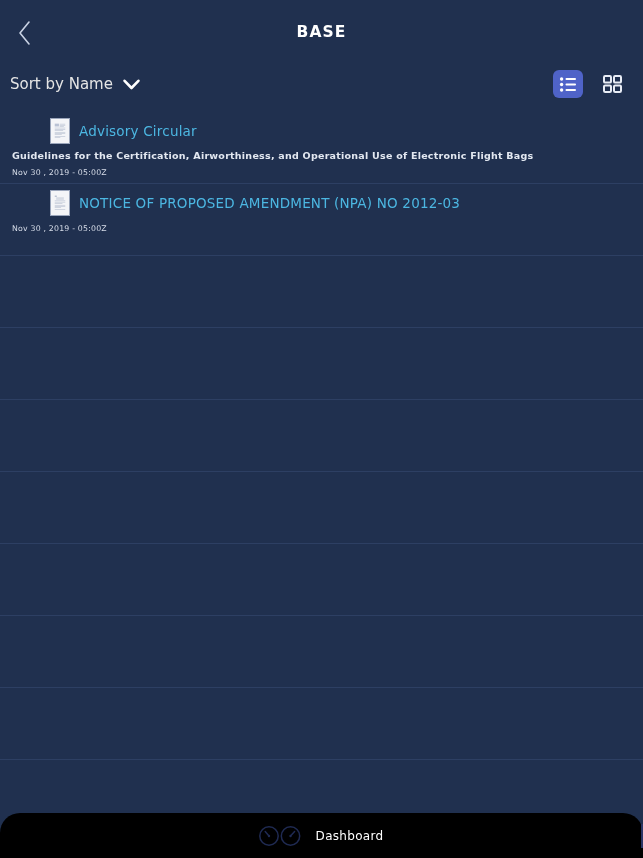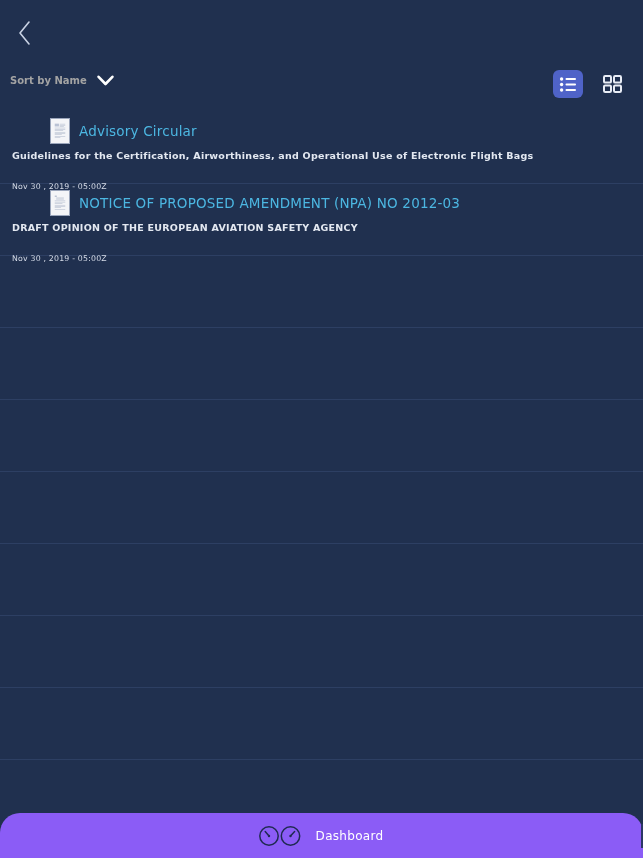--- a/index.html
+++ b/index.html
@@ -60,23 +60,23 @@
     left: 8px;
     top: 6px;
     display: flex;
     align-items: center;
     gap: 10px;
     cursor: pointer;
     padding: 4px 2px;
   }
 
   .sort-label {
-    font-size: 10px;
-    color: #a3a3a3;
-    font-weight: bold;
+    font-size: 15px;
+    color: #e5e5e5;
+    font-weight: normal;
   }
 
   .chev-down {
     display: block;
     width: 17px;
     height: 11px;
   }
 
   .view-toggles {
     position: absolute;
@@ -155,33 +155,33 @@
     letter-spacing: 0.25px;
     white-space: nowrap;
     overflow: hidden;
     text-overflow: ellipsis;
     font-weight: bold;
   }
 
   .doc-date {
     font-size: 7.8px;
     color: #d7dde9;
-    margin-top: 21px;
+    margin-top: 7px;
     margin-left: 2px;
     letter-spacing: 0.2px;
   }
 
   
   .bottom-nav {
     position: absolute;
     left: 0;
     right: 0;
     bottom: 0;
     height: 45px;
-    background: #8b5cf6;
+    background: #000000;
     border-radius: 20px 20px 0 0;
     display: flex;
     align-items: center;
   }
 
   .nav-item {
     flex: 1;
     display: flex;
     align-items: center;
     justify-content: center;
@@ -209,20 +209,21 @@
 <body>
 
 <div class="header">
 
   <div class="back-btn">
     <svg class="nav-icon" width="16" height="26" viewBox="0 0 16 26">
       <polyline points="12,2 3,13 12,24" fill="none" stroke="#c9d2e4" stroke-width="1.6" stroke-linecap="round" stroke-linejoin="round"></polyline>
     </svg>
   </div>
 
+  <div class="page-title">BASE</div>
 </div>
 
 <div class="toolbar">
 
   <div class="sort-control">
     <span class="sort-label">Sort by Name</span>
     <svg class="chev-down" viewBox="0 0 17 11">
       <polyline points="1.6,1.8 8.5,9 15.4,1.8" fill="none" stroke="#ffffff" stroke-width="2.6" stroke-linecap="round" stroke-linejoin="round"></polyline>
     </svg>
   </div>
@@ -290,21 +291,20 @@
           <rect x="2.5" y="11.4" width="15" height="0.7"></rect>
           <rect x="2.5" y="13.2" width="11" height="0.7"></rect>
           <rect x="2.5" y="15.8" width="15" height="0.7"></rect>
           <rect x="2.5" y="17.6" width="15" height="0.7"></rect>
           <rect x="2.5" y="19.4" width="9" height="0.7"></rect>
           <rect x="2.5" y="21.8" width="15" height="0.7"></rect>
         </g>
       </svg>
       <span class="doc-title">NOTICE OF PROPOSED AMENDMENT (NPA) NO 2012-03</span>
     </div>
-    <div class="doc-desc">DRAFT OPINION OF THE EUROPEAN AVIATION SAFETY AGENCY</div>
     <div class="doc-date">Nov 30 , 2019 - 05:00Z</div>
   </div>
 
   <div class="doc-row empty"></div>
   <div class="doc-row empty"></div>
   <div class="doc-row empty"></div>
   <div class="doc-row empty"></div>
   <div class="doc-row empty"></div>
   <div class="doc-row empty"></div>
   <div class="doc-row empty"></div>

